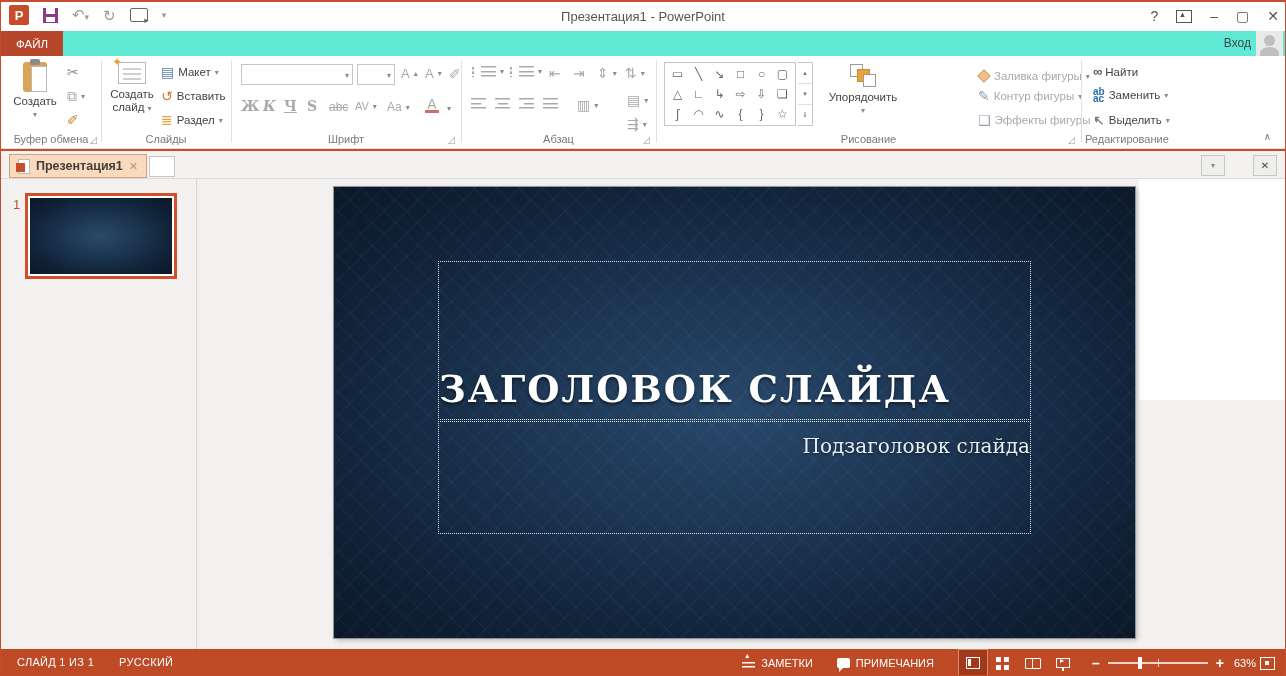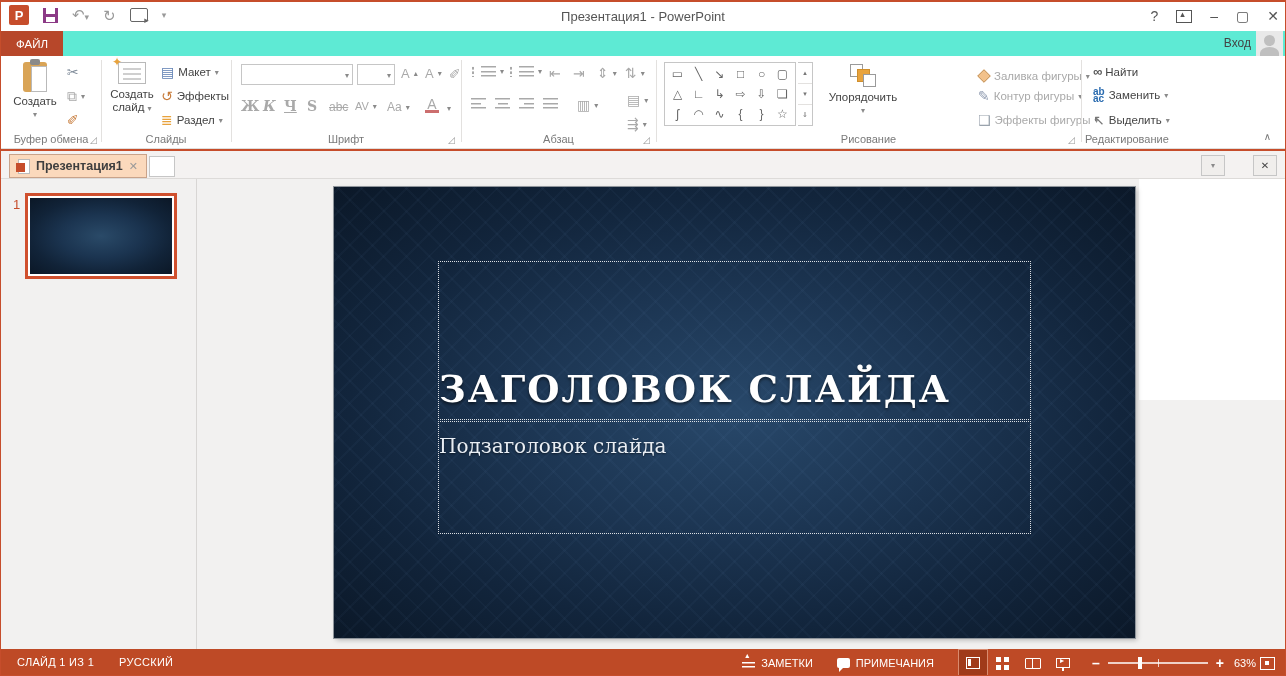--- a/index.html
+++ b/index.html
@@ -125,21 +125,21 @@
              repeating-linear-gradient(45deg, rgba(120,160,210,0.04) 0 2px, transparent 2px 16px),
              repeating-linear-gradient(-45deg, rgba(120,160,210,0.04) 0 2px, transparent 2px 16px),
              radial-gradient(ellipse at center, #28486A 0%, #1C3552 38%, #12253C 68%, #0B1828 100%);
            box-shadow:0 0 0 1px #8F959B, 2px 2px 5px rgba(0,0,0,0.25); }
   .ph { position:absolute; border:1px dotted rgba(255,255,255,0.85); }
   .ph-title { left:104px; top:74px; width:593px; height:159px; }
   .ph-sub { left:104px; top:234px; width:593px; height:113px; }
   .slide-title { position:absolute; left:0; right:0; bottom:8px; text-align:left; color:#fff;
                  font-family:"DejaVu Serif","Liberation Serif",serif; font-weight:bold; font-size:37px;
                  letter-spacing:2px; text-shadow:0 2px 3px rgba(0,0,0,0.55); }
-  .slide-sub { position:absolute; left:0; right:0; top:12px; text-align:left; color:#E9EEF4;
+  .slide-sub { position:absolute; left:0; right:0; top:12px; text-align:right; color:#E9EEF4;
                font-family:"DejaVu Serif","Liberation Serif",serif; font-size:20px; text-shadow:0 1px 2px rgba(0,0,0,0.5); }
 
   
   .statusbar { position:absolute; left:0; top:648px; width:100%; height:28px; background:#BE4A26; color:#fff; }
   .sb-item { position:absolute; top:7px; font-size:11px; color:#fff; letter-spacing:.3px; }
   .sb-right { position:absolute; right:0; top:0; height:28px; display:flex; align-items:center; }
   .sb-tog { display:flex; align-items:center; gap:6px; font-size:11px; margin-right:24px; }
   .notes-icon { width:13px; height:11px; background:
       linear-gradient(#fff,#fff) 0 4px/13px 1.5px no-repeat,
       linear-gradient(#fff,#fff) 0 8px/13px 1.5px no-repeat; position:relative; }
@@ -230,21 +230,21 @@
         <span>Создать</span>
         <span><span>слайд</span> <span class="dd">▾</span></span>
       </div>
       <span class="smbtn" style="left:60px;top:8px;">
           <span class="glyphbtn" style="color:#5b7db1;">▤</span>
           <span>Макет</span>
           <span class="dd">▾</span>
         </span>
       <span class="smbtn" style="left:60px;top:32px;">
           <span class="glyphbtn" style="color:#C77B3A;">↺</span>
-          <span>Эффекты</span>
+          <span>Вставить</span>
         </span>
       <span class="smbtn" style="left:60px;top:56px;">
           <span class="glyphbtn" style="color:#E8A33D;">≣</span>
           <span>Раздел</span>
           <span class="dd">▾</span>
         </span>
       <div class="glabel">Слайды</div>
     </div>
     <div class="gsep" style="left:230px;"></div>
 

